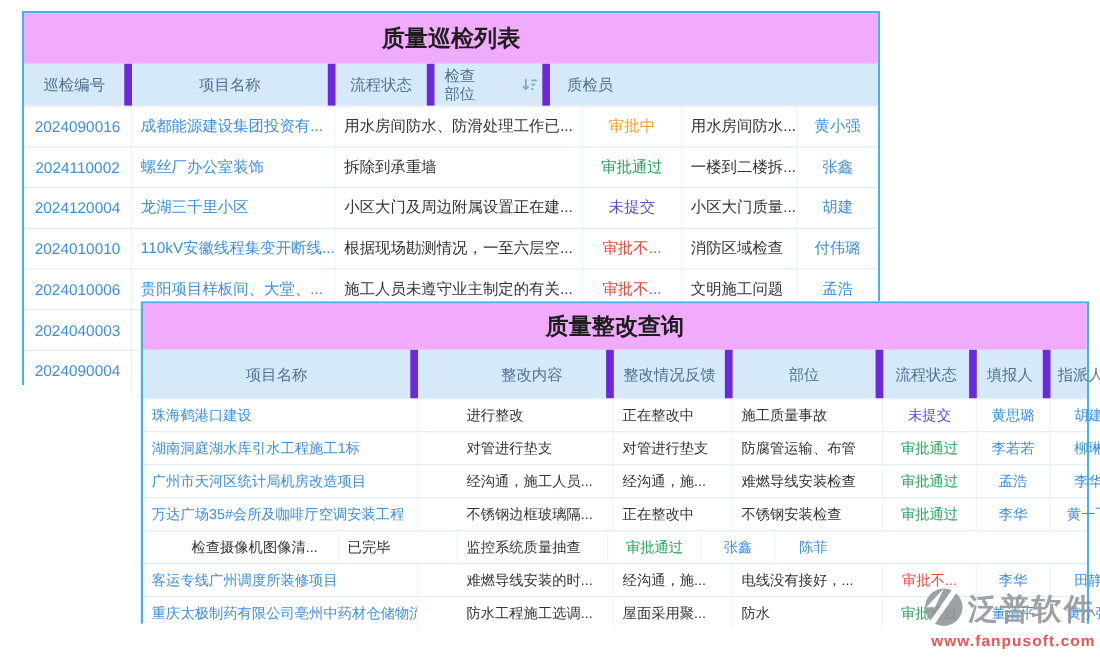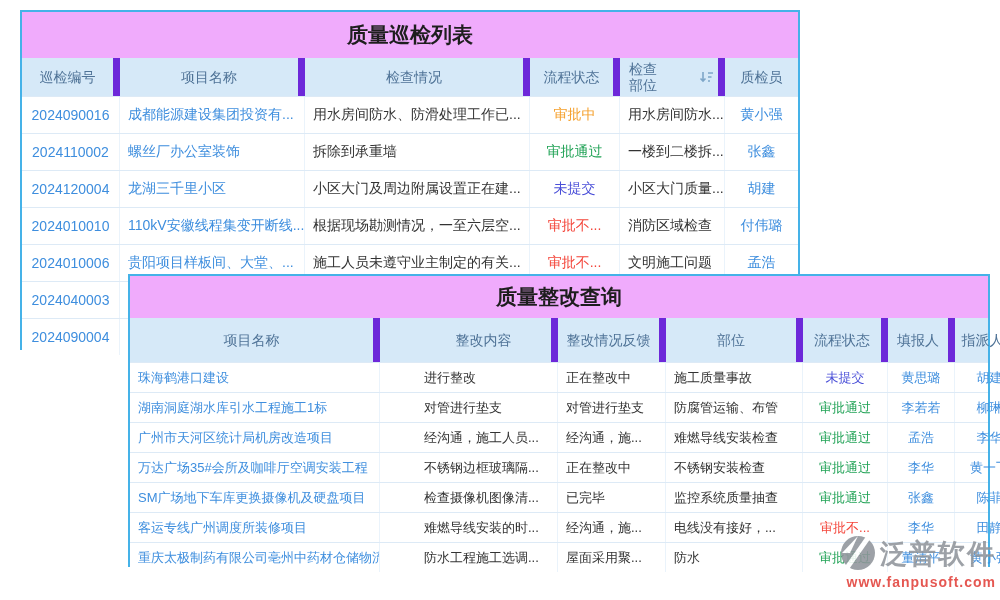--- a/index.html
+++ b/index.html
@@ -67,23 +67,20 @@
 
   <div id="win1" class="window">
     <div class="titlebar">质量巡检列表</div>
     <div class="thead">
         <div class="th c0">
           <span>巡检编号</span>
         </div>
         <div class="th c1">
           <span>项目名称</span>
         </div>
-        <div class="th c2">
-          <span>检查情况</span>
-        </div>
         <div class="th c3">
           <span>流程状态</span>
         </div>
         <div class="th c4">
           <span>检查部位</span>
           <span class="sort-icon">
             <svg width="15" height="12" viewBox="0 0 15 12">
               <g stroke="#7ea6c8" stroke-width="1.6" fill="none">
                 <path d="M4 1 V10 M1.5 7.5 L4 10 L6.5 7.5"></path>
                 <path d="M9 2 H14 M9 6 H12.5 M9 10 H11"></path>
@@ -211,21 +208,20 @@
         <div class="row">
           <div class="td c0 link">万达广场35#会所及咖啡厅空调安装工程</div>
           <div class="td c1">不锈钢边框玻璃隔...</div>
           <div class="td c2">正在整改中</div>
           <div class="td c3">不锈钢安装检查</div>
           <div class="td c4 center" style="color: rgb(34, 163, 87);">审批通过</div>
           <div class="td c5 center link">李华</div>
           <div class="td c6 center link">黄一飞</div>
         </div>
         <div class="row">
-          <div class="td c0 link">SM广场地下车库更换摄像机及硬盘项目</div>
           <div class="td c1">检查摄像机图像清...</div>
           <div class="td c2">已完毕</div>
           <div class="td c3">监控系统质量抽查</div>
           <div class="td c4 center" style="color: rgb(34, 163, 87);">审批通过</div>
           <div class="td c5 center link">张鑫</div>
           <div class="td c6 center link">陈菲</div>
         </div>
         <div class="row">
           <div class="td c0 link">客运专线广州调度所装修项目</div>
           <div class="td c1">难燃导线安装的时...</div>

